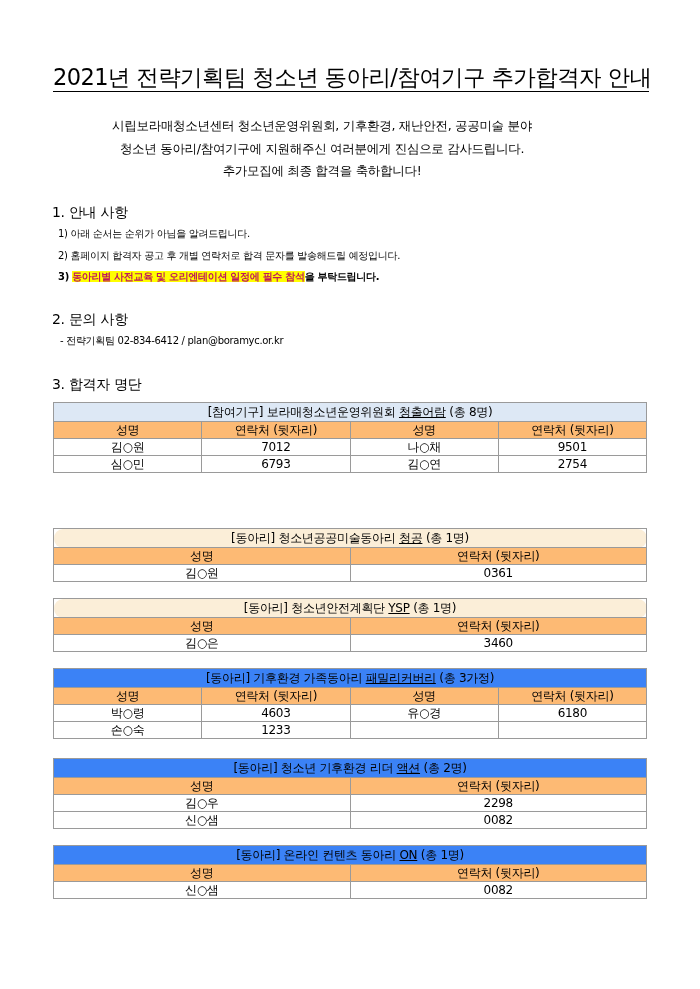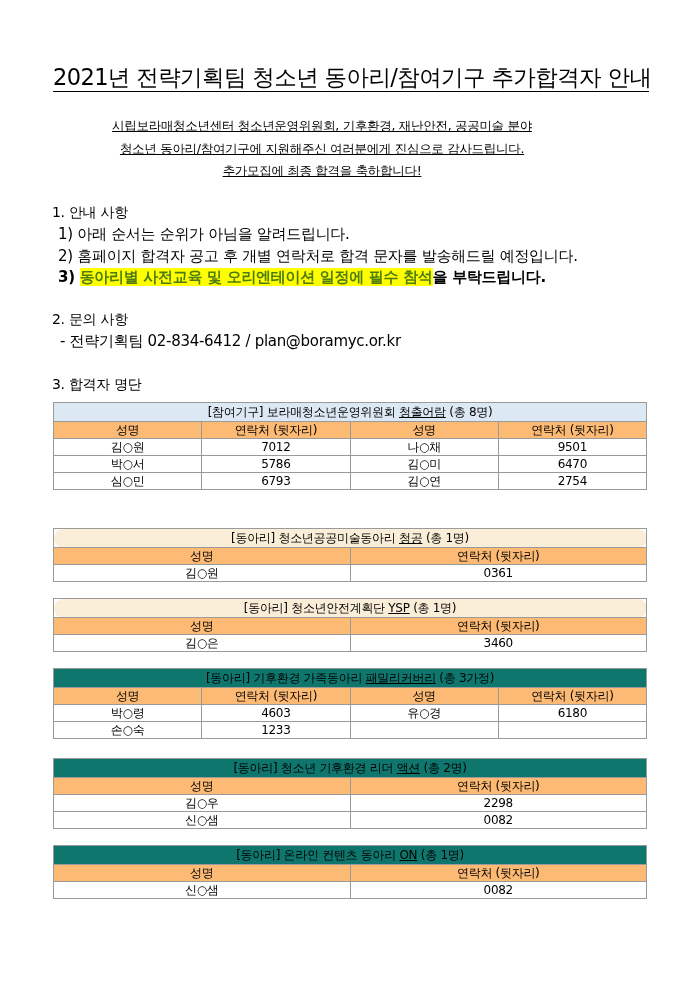--- a/index.html
+++ b/index.html
@@ -1,30 +1,30 @@
 <!DOCTYPE html>
 <html><head>
 <meta charset="utf-8">
 <style>
   html, body { margin:0; padding:0; background:#ffffff; }
   body { width:700px; height:989px; position:relative; font-family:"DejaVu Sans","Liberation Sans",sans-serif; color:#000; overflow:hidden; }
   .title { position:absolute; left:53px; top:62px; width:596px; text-align:center; font-size:22.5px; letter-spacing:-0.6px; white-space:nowrap; line-height:30px; }
   .title-line { position:absolute; left:53px; top:91px; width:596px; height:0; border-top:1.5px solid #000; }
-  .intro { position:absolute; left:0; width:644px; text-align:center; font-size:12.5px; letter-spacing:-0.3px; line-height:16px;text-decoration:underline; }
+  .intro { position:absolute; left:0; width:644px; text-align:center; font-size:12.5px; letter-spacing:-0.3px; line-height:16px; }
   .sec { position:absolute; left:52px; font-size:14px; letter-spacing:-0.3px; line-height:18px; }
-  .item { position:absolute; left:58px; font-size:15px; letter-spacing:-0.3px; line-height:16px; white-space:nowrap; }
+  .item { position:absolute; left:58px; font-size:10px; letter-spacing:-0.3px; line-height:16px; white-space:nowrap; }
   .item.bold { font-weight:bold; }
-  .hl { background:#ffff00; color:#4d7c0f; }
+  .hl { background:#ffff00; color:#be185d; }
   table.roster { position:absolute; left:53px; width:594px; border-collapse:collapse; font-size:12px; table-layout:fixed; }
   table.roster td { border:1px solid #9a9a9a; text-align:center; height:16px; line-height:15px; padding:0; white-space:nowrap; letter-spacing:-0.3px; }
   table.roster tr.cap td { height:18px;margin-top:14px; }
   table.roster tr.cols td { background:#fdba74; }
   .cap-blue td.cap-cell { background:#dde8f5; }
   .cap-tan td.cap-cell { background:#fbeed8;border-radius:9px; }
-  .cap-green td.cap-cell { background:#0f766e; }
+  .cap-green td.cap-cell { background:#3b82f6; }
   .u { text-decoration:underline; }
 </style>
 </head>
 <body>
 
 <div class="title">2021년 전략기획팀 청소년 동아리/참여기구 추가합격자 안내</div>
 <div class="title-line"></div>
 
 <div class="intro" style="top:118px">시립보라매청소년센터 청소년운영위원회, 기후환경, 재난안전, 공공미술 분야</div>
 <div class="intro" style="top:141px">청소년 동아리/참여기구에 지원해주신 여러분에게 진심으로 감사드립니다.</div>
@@ -49,26 +49,20 @@
     <td>성명</td>
     <td>연락처 (뒷자리)</td>
     <td>성명</td>
     <td>연락처 (뒷자리)</td>
   </tr>
   <tr>
         <td>김○원</td>
         <td>7012</td>
         <td>나○채</td>
         <td>9501</td>
-      </tr>
-  <tr>
-        <td>박○서</td>
-        <td>5786</td>
-        <td>김○미</td>
-        <td>6470</td>
       </tr>
   <tr>
         <td>심○민</td>
         <td>6793</td>
         <td>김○연</td>
         <td>2754</td>
       </tr>
 </tbody>
   </table>
 

